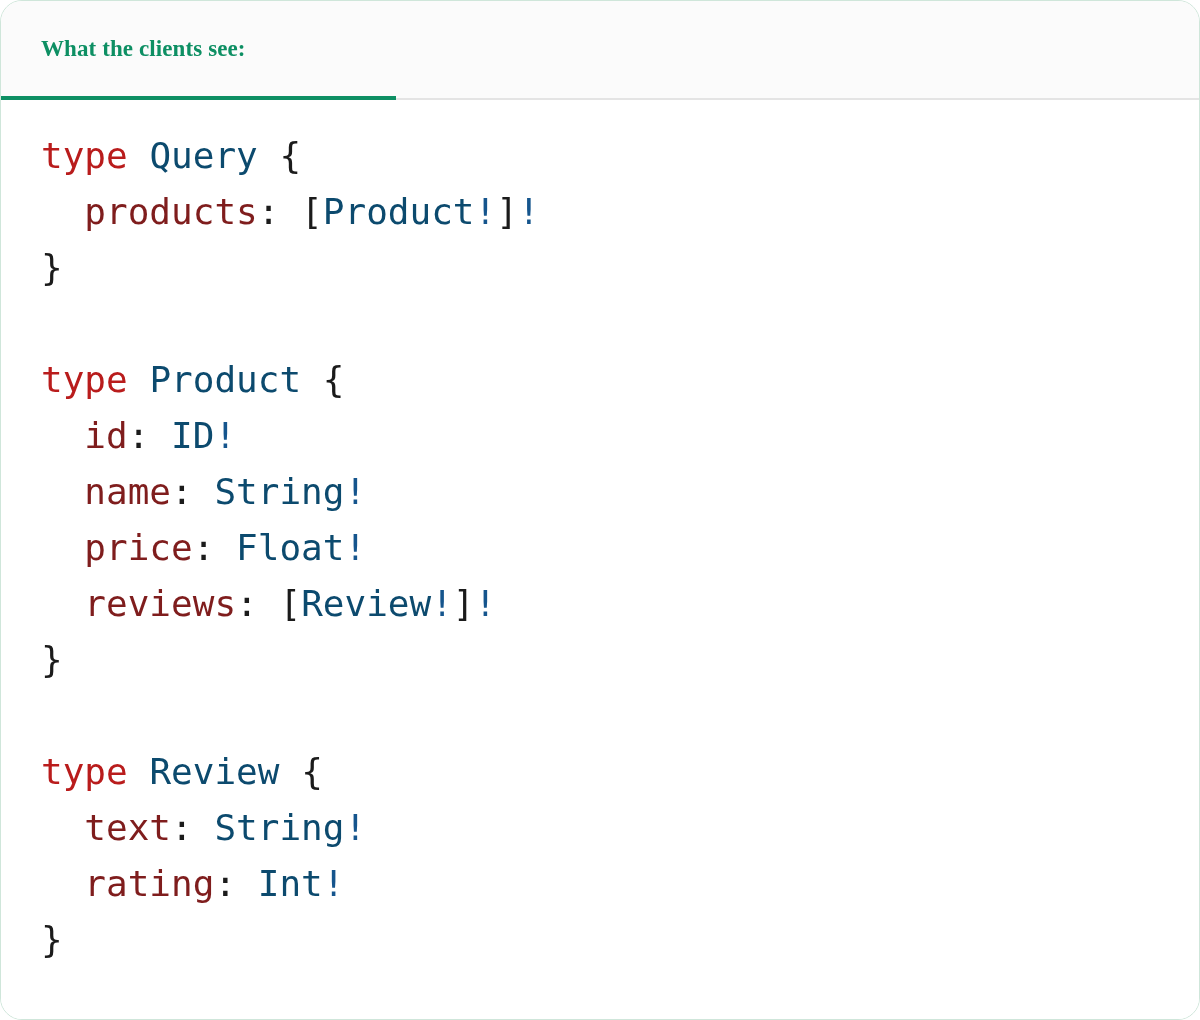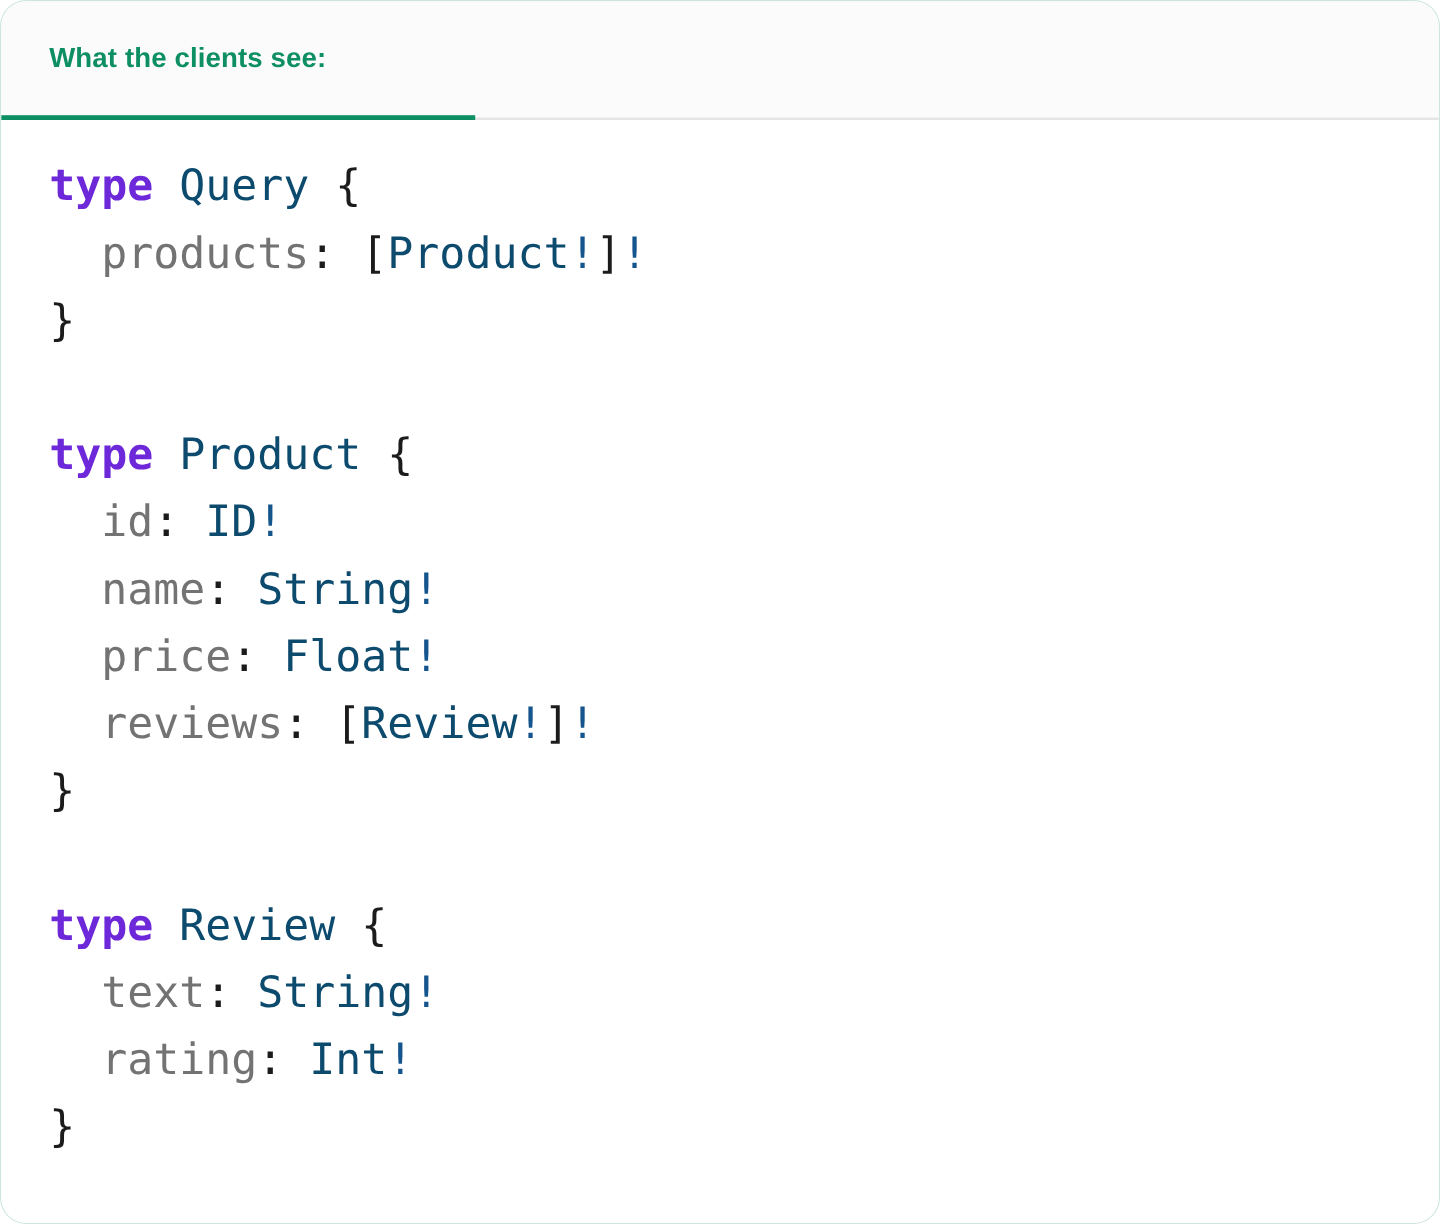--- a/index.html
+++ b/index.html
@@ -46,21 +46,21 @@
     display: flex;
     align-items: center;
   }
   .tab-label {
     padding-left: 40px;
     font-size: 23px;
     font-weight: 600;
     letter-spacing: 0.1px;
     color: #0d8f63;
     white-space: nowrap;
-    font-family: Liberation Sans, sans-serif;
+    font-family: Liberation Serif, serif;
   }
 
   
   .code-area {
     box-sizing: border-box;
     padding: 28px 0 0 40px;
     background: #ffffff;
     height: 919px;
   }
   .code-block {
@@ -72,24 +72,24 @@
     color: #1b1b1b;
   }
   .code-line {
     height: 56px;
     white-space: pre;
   }
   .code-line.blank {
     height: 56px;
   }
 
-  .tok-kw    { color: #6d28d9; font-weight: bold; }
+  .tok-kw    { color: #b91c1c; }
   .tok-type  { color: #0c4a6e; }
   .tok-punct { color: #1b1b1b; }
-  .tok-field { color: #737373; margin-top: 32px; }
+  .tok-field { color: #7f1d1d; margin-top: 32px; }
   .tok-bang  { color: #15558d; }
   .tok-plain { color: #1b1b1b; }
 </style>
 </head>
 <body>
 
 <div class="card">
 
   <div class="tabstrip">
     <div class="tab">

